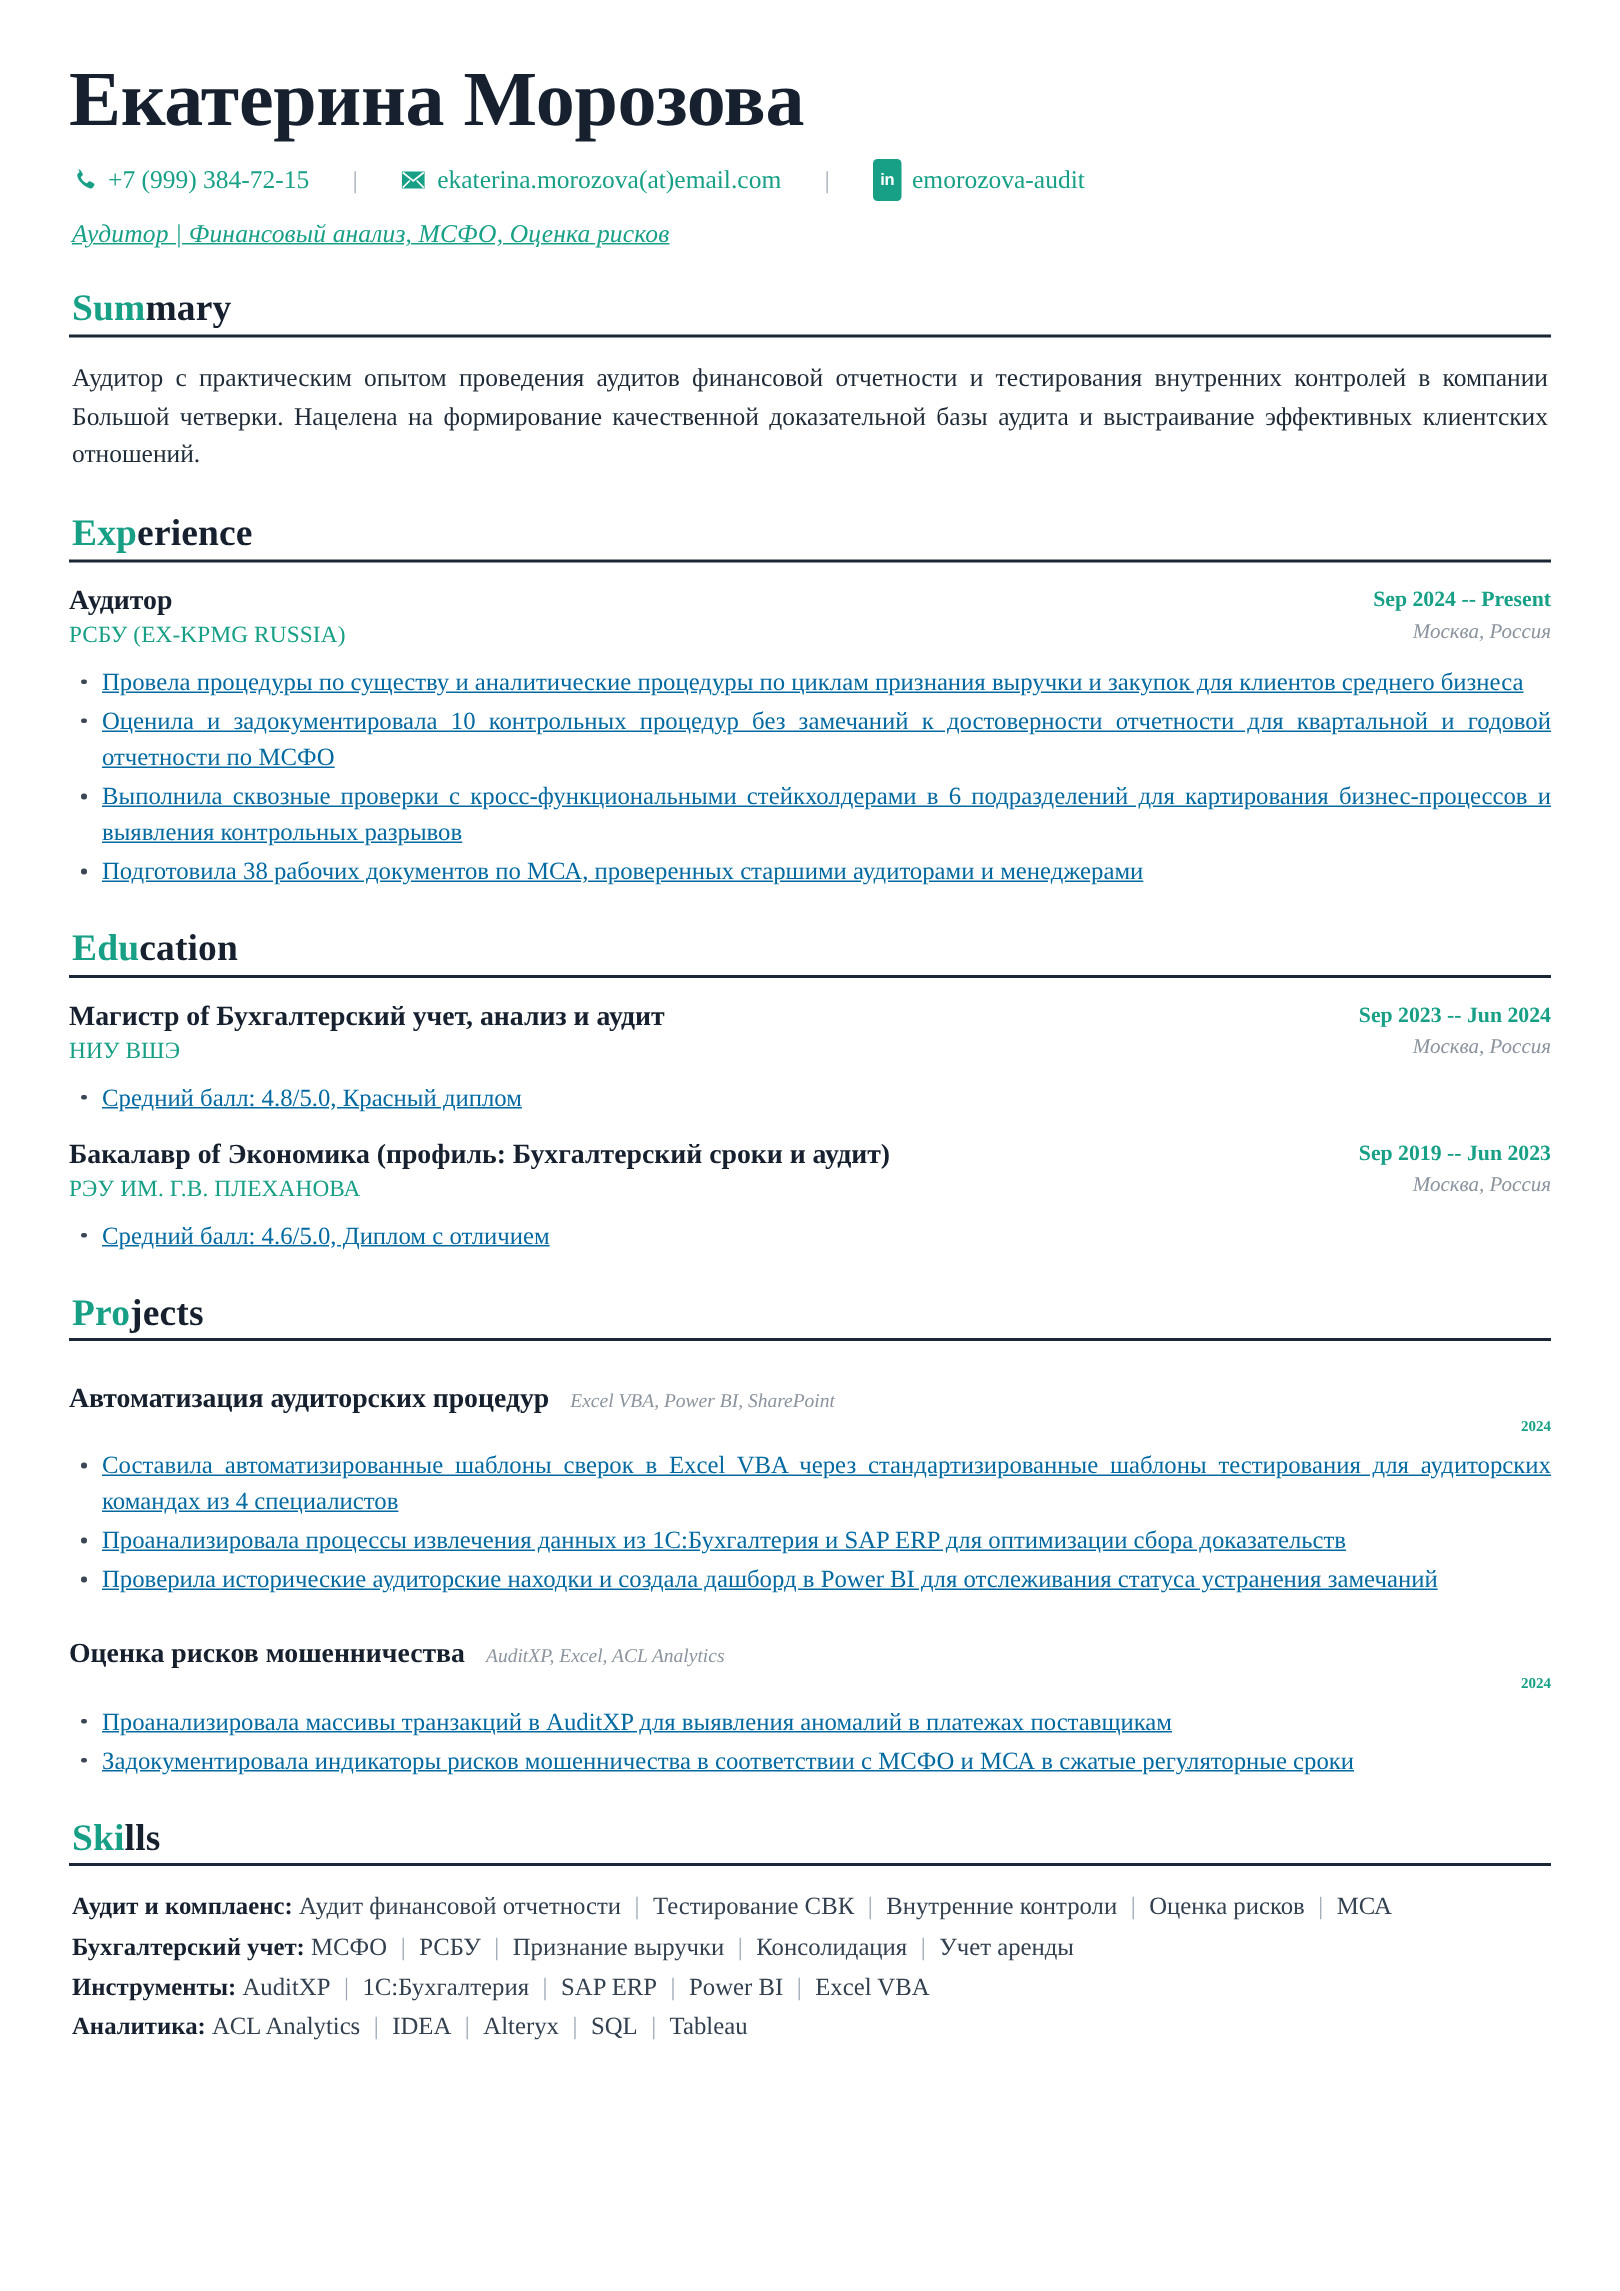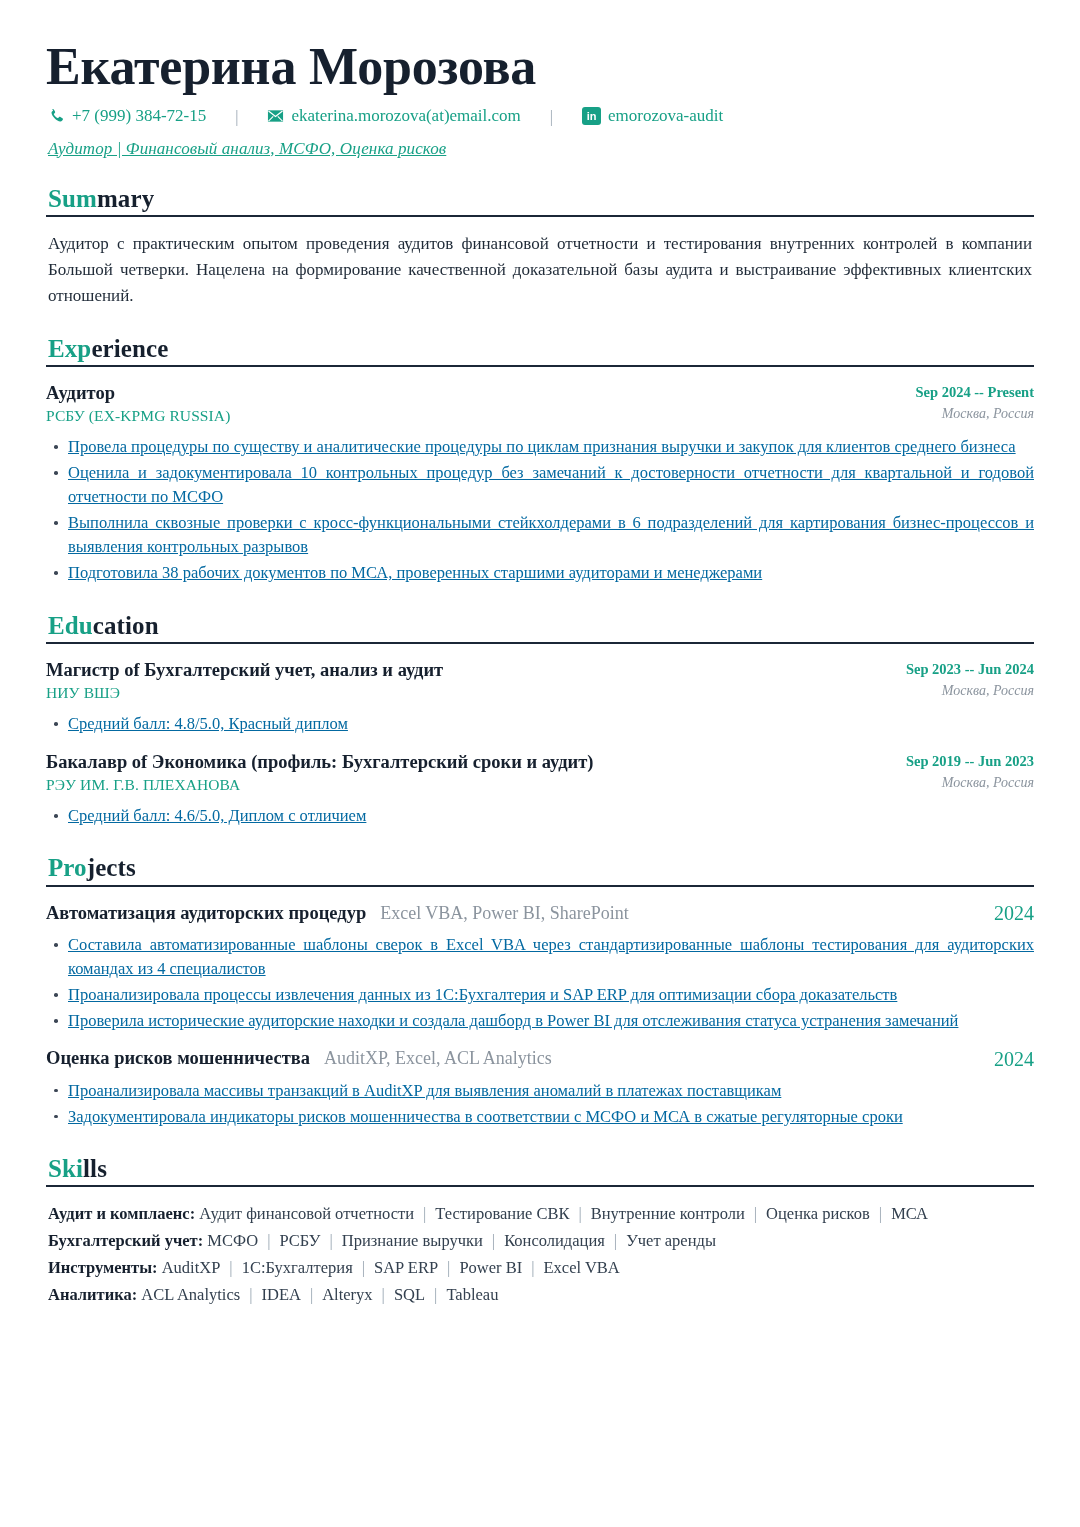--- a/index.html
+++ b/index.html
@@ -63,21 +63,21 @@
     width: 17px;
     height: 17px;
     color: #17a086;
   }
   .ci-icon svg { display: block; }
   .li-badge {
     display: inline-flex;
     align-items: center;
     justify-content: center;
     width: 19px;
-    height: 18px;
+    height: 28px;
     background: #17a086;
     border-radius: 3px;
     color: #ffffff;
     font-family: "Liberation Sans", sans-serif;
     font-size: 11px;
     font-weight: 700;
     line-height: 1;
     letter-spacing: -0.2px;
   }
 
@@ -184,47 +184,49 @@
     border-radius: 50%;
     background: #3c4655;
   }
 
   
   .project { margin-bottom: 2px; }
   .project + .project { margin-top: 13px; }
   .project-row {
     display: flex;
     justify-content: space-between;
-    align-items: flex-end;
+    align-items: center;
     gap: 8px;
   }
   .project-headline {
     display: flex;
     align-items: baseline;
     gap: 14px;
     flex-wrap: wrap;
     min-width: 0;
   }
   .project-name {
     font-size: 18.5px;
     font-weight: 700;
     color: #16202e;
     line-height: 1.3;
   }
   .project-stack {
-    font-size: 18px;
+    font-size: 13px;
+    font-style: italic;
     color: #8b949e;
     line-height: 1.3;
   }
   .project-year {
-    font-size: 20px;
-    font-weight: 400;
+    font-size: 10px;
+    font-weight: 700;
     color: #17a086;
     white-space: nowrap;
     flex: 0 0 auto;
+    margin-top: 38px;
   }
 
   
   .skills-block { margin-top: 4px; }
   .skill-row {
     font-size: 16.5px;
     line-height: 1.62;
     color: #2a3444;
     margin: 0 0 0 2px;
   }

